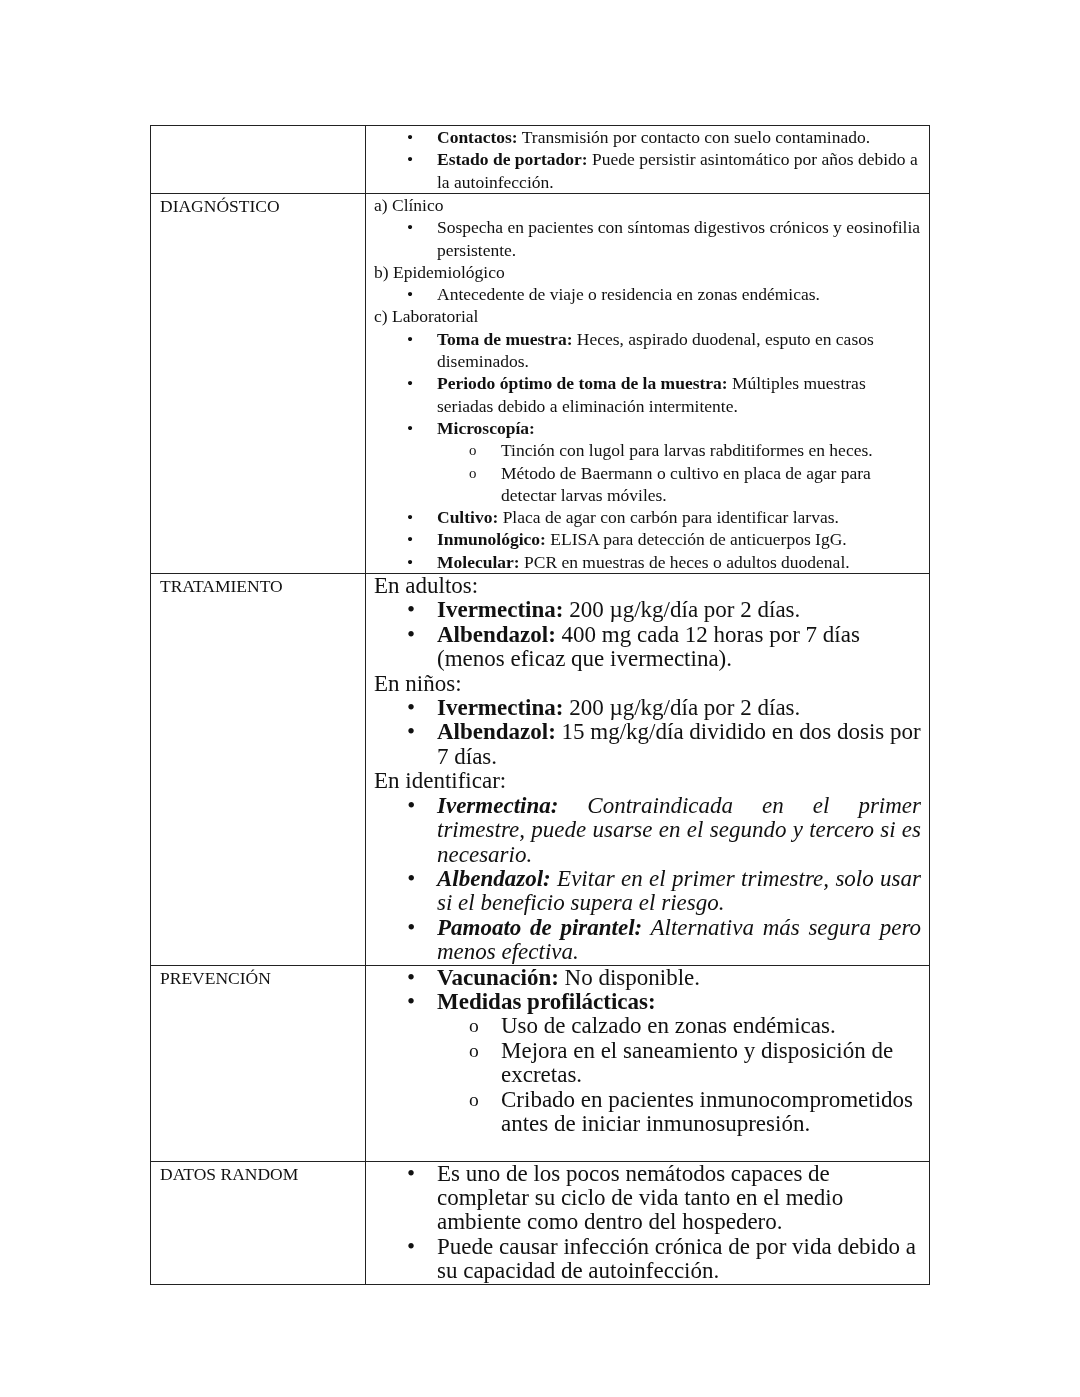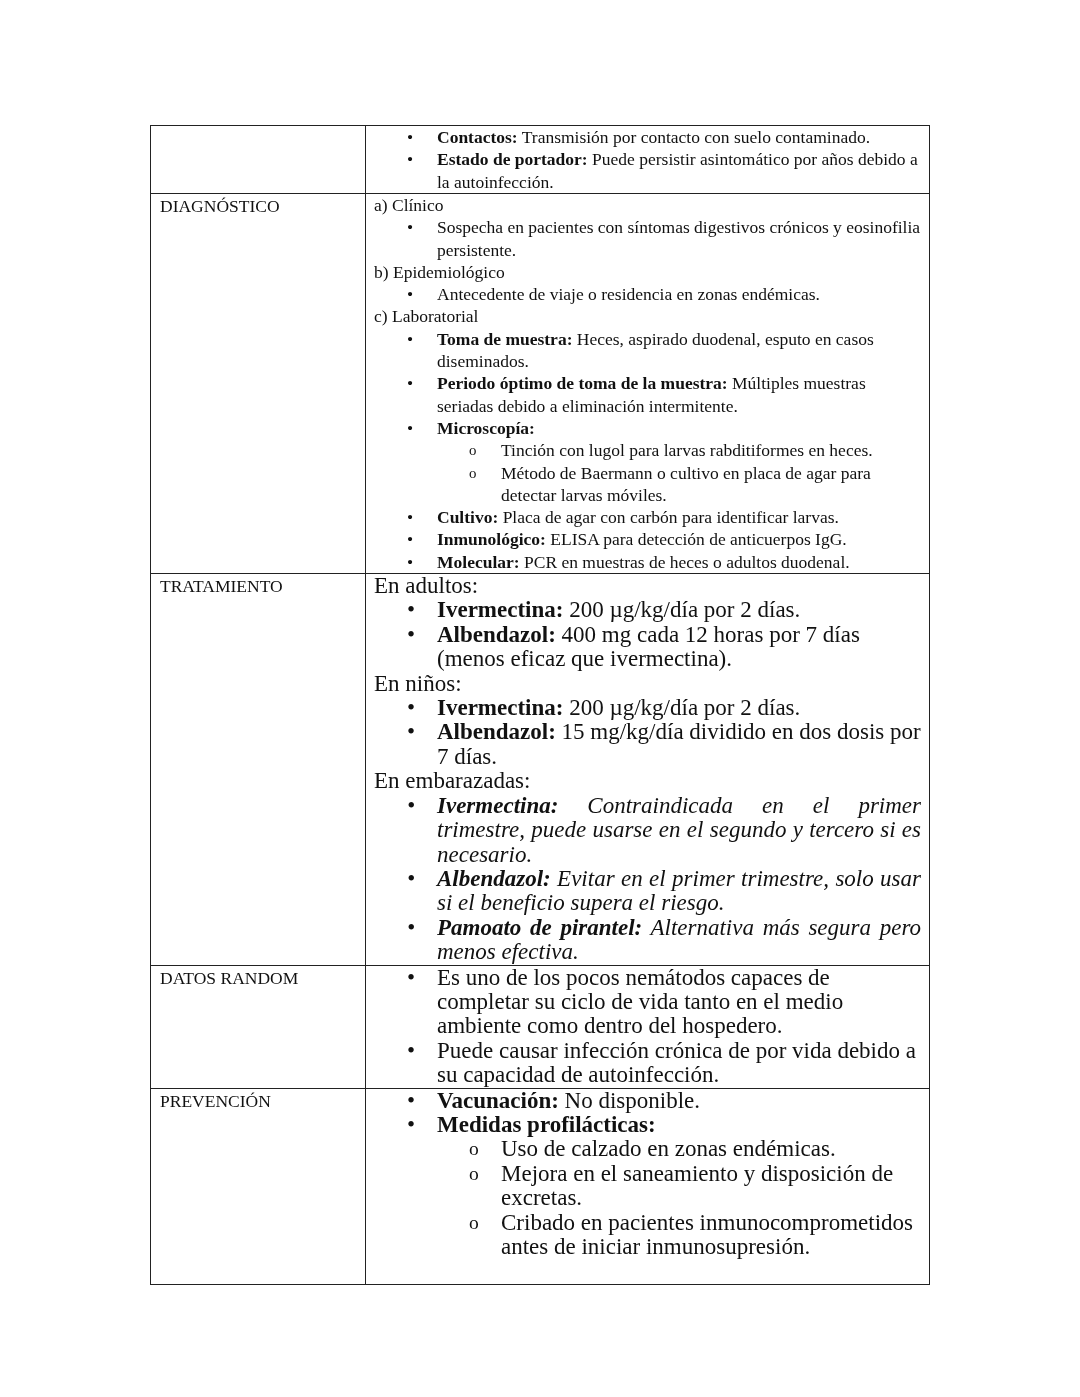--- a/index.html
+++ b/index.html
@@ -70,48 +70,48 @@
       <span class="sec">En adultos:</span>
       <ul>
         <li class="b1"><span class="k">Ivermectina:</span><span> 200 µg/kg/día por 2 días.</span></li>
         <li class="b1"><span class="k">Albendazol:</span><span> 400 mg cada 12 horas por 7 días (menos eficaz que ivermectina).</span></li>
       </ul>
       <span class="sec">En niños:</span>
       <ul>
         <li class="b1"><span class="k">Ivermectina:</span><span> 200 µg/kg/día por 2 días.</span></li>
         <li class="b1"><span class="k">Albendazol:</span><span> 15 mg/kg/día dividido en dos dosis por 7 días.</span></li>
       </ul>
-      <span class="sec">En embarazadas:</span>
+      <span class="sec">En identificar:</span>
       <ul>
         <li class="b1 just"><span class="k">Ivermectina:</span><span> Contraindicada en el primer trimestre, puede usarse en el segundo y tercero si es necesario.</span></li>
         <li class="b1 just"><span class="k">Albendazol:</span><span> Evitar en el primer trimestre, solo usar si el beneficio supera el riesgo.</span></li>
         <li class="b1 just"><span class="k">Pamoato de pirantel:</span><span> Alternativa más segura pero menos efectiva.</span></li>
-      </ul>
-    </td>
-  </tr>
-
-  <tr style="height:122px">
-    <td class="lab">DATOS RANDOM</td>
-    <td class="con big">
-      <ul>
-        <li class="b1">Es uno de los pocos nemátodos capaces de completar su ciclo de vida tanto en el medio ambiente como dentro del hospedero.</li>
-        <li class="b1">Puede causar infección crónica de por vida debido a su capacidad de autoinfección.</li>
       </ul>
     </td>
   </tr>
 
   <tr style="height:196px">
     <td class="lab">PREVENCIÓN</td>
     <td class="con big">
       <ul>
         <li class="b1"><span class="k">Vacunación:</span><span> No disponible.</span></li>
         <li class="b1"><span class="k">Medidas profilácticas:</span>
           <ul>
             <li class="b2" style="margin-left:-63px">Uso de calzado en zonas endémicas.</li>
             <li class="b2" style="margin-left:-63px">Mejora en el saneamiento y disposición de excretas.</li>
             <li class="b2" style="margin-left:-63px">Cribado en pacientes inmunocomprometidos antes de iniciar inmunosupresión.</li>
           </ul>
         </li>
       </ul>
     </td>
   </tr>
+
+  <tr style="height:122px">
+    <td class="lab">DATOS RANDOM</td>
+    <td class="con big">
+      <ul>
+        <li class="b1">Es uno de los pocos nemátodos capaces de completar su ciclo de vida tanto en el medio ambiente como dentro del hospedero.</li>
+        <li class="b1">Puede causar infección crónica de por vida debido a su capacidad de autoinfección.</li>
+      </ul>
+    </td>
+  </tr>
 </tbody>
   </table>
 
 </body></html>

